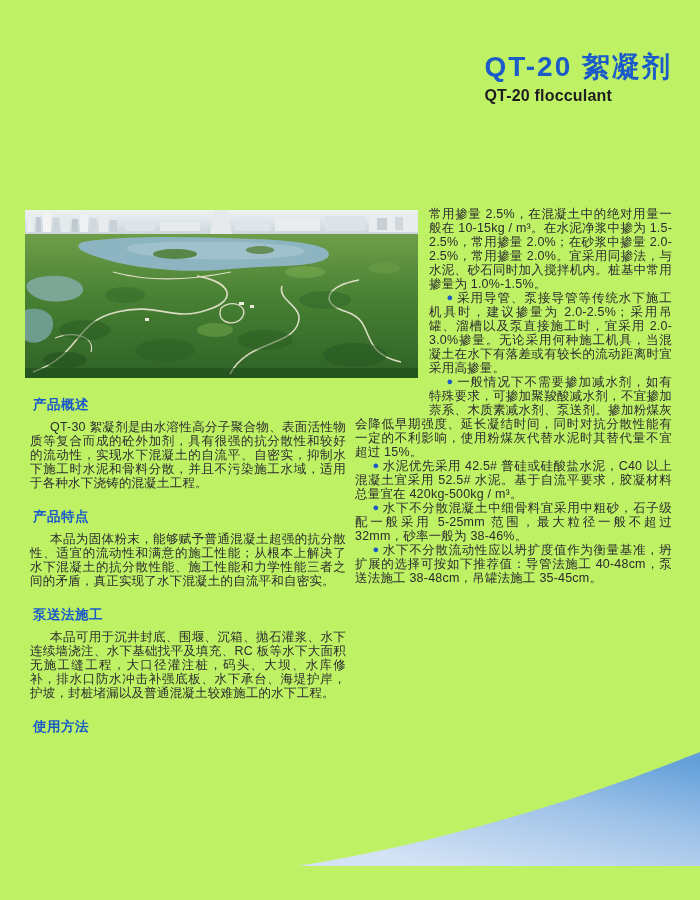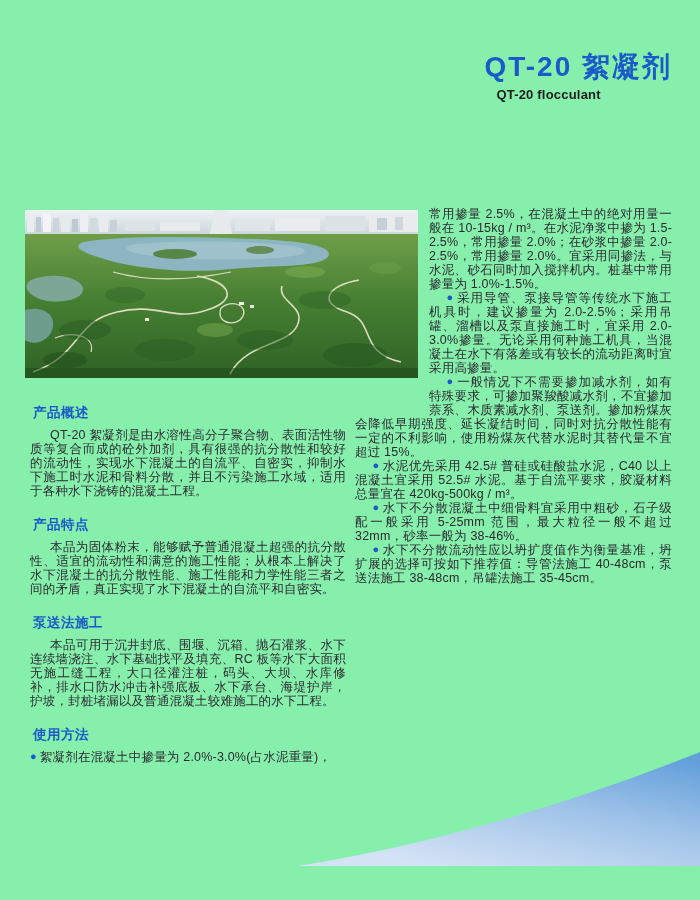--- a/index.html
+++ b/index.html
@@ -4,55 +4,55 @@
 <style>
   html,body{margin:0;padding:0;}
   body{
     width:700px;height:900px;
     background:#f4f4f2;
     font-family:"Liberation Sans","DejaVu Sans",sans-serif;
     -webkit-font-smoothing:antialiased;
   }
   .page{
     position:relative;width:700px;height:900px;
-    background:#86efac;overflow:hidden;text-decoration:underline;
+    background:#bef264;overflow:hidden;text-decoration:underline;
   }
 
   
   .title-block{
     position:absolute;top:52px;right:28px;z-index:2;
     text-align:left;
   }
   .title{
     font-size:28px;font-weight:bold;color:#1a5ac9;
     letter-spacing:2px;line-height:1.1;margin:0;
     white-space:nowrap;
   }
   .subtitle{
-    font-size:13px;font-weight:bold;color:#1d1d1f;
-    margin-top:4px;letter-spacing:0.2px;margin-left:12px;
+    font-size:16px;font-weight:bold;color:#1d1d1f;
+    margin-top:4px;letter-spacing:0.2px;
   }
 
   
   .photo{
     position:absolute;left:25px;top:210px;width:393px;height:168px;
     z-index:2;overflow:hidden;
   }
   .photo svg{display:block;width:100%;height:100%;}
 
   
   .col{position:absolute;z-index:2;color:#2b2b30;}
   .left-col{left:30px;top:392px;width:316px;}
   .right-col{left:355px;top:207px;width:317px;}
 
   h3.sec{
     font-size:13.5px;font-weight:bold;color:#1a5ac9;
     margin:18px 0 6px 3px;letter-spacing:0.5px;
   }
-  .left-col h3.sec:first-child{margin-top:12px;}
+  .left-col h3.sec:first-child{margin-top:4px;}
 
   .para{
     font-size:12.5px;line-height:14px;margin:0;
     text-align:justify;letter-spacing:0.2px;
   }
   .indent{text-indent:1.6em;}
   .bullet-para{text-indent:1.4em;}
   .no-indent{text-indent:0;}
   .dot{
     color:#1a5ac9;font-size:11px;margin-right:3px;
@@ -157,30 +157,29 @@
         <rect x="0" y="158" width="393" height="10" fill="#1d4a19" opacity="0.55"></rect>
         <rect x="214" y="92" width="5" height="3" fill="#f1efe2"></rect>
           <rect x="225" y="95" width="4" height="3" fill="#e9e6d6"></rect>
         <rect x="120" y="108" width="4" height="3" fill="#ece9da"></rect>
       </g>
     </svg>
   </div>
 
   <div class="col left-col">
     <h3 class="sec">产品概述</h3>
-    <p class="para indent">QT-20 絮凝剂是由水溶性高分子聚合物、表面活性物质等复合而成的砼外加剂，具有很强的抗分散性和较好的流动性，实现水下混凝土的自流平、自密实，抑制水下施工时水泥和骨料分散，并且不污染施工水域，适用于各种水下浇铸的混凝土工程。</p>
+    <p class="para indent">QT-30 絮凝剂是由水溶性高分子聚合物、表面活性物质等复合而成的砼外加剂，具有很强的抗分散性和较好的流动性，实现水下混凝土的自流平、自密实，抑制水下施工时水泥和骨料分散，并且不污染施工水域，适用于各种水下浇铸的混凝土工程。</p>
 
     <h3 class="sec">产品特点</h3>
     <p class="para indent">本品为固体粉末，能够赋予普通混凝土超强的抗分散性、适宜的流动性和满意的施工性能；从根本上解决了水下混凝土的抗分散性能、施工性能和力学性能三者之间的矛盾，真正实现了水下混凝土的自流平和自密实。</p>
 
     <h3 class="sec">泵送法施工</h3>
     <p class="para indent">本品可用于沉井封底、围堰、沉箱、抛石灌浆、水下连续墙浇注、水下基础找平及填充、RC 板等水下大面积无施工缝工程，大口径灌注桩，码头、大坝、水库修补，排水口防水冲击补强底板、水下承台、海堤护岸，护坡，封桩堵漏以及普通混凝土较难施工的水下工程。</p>
 
     <h3 class="sec">使用方法</h3>
-    <p class="para no-indent"><span class="dot">●</span><span>絮凝剂在混凝土中掺量为 2.0%-3.0%(占水泥重量)，</span></p>
   </div>
 
   <div class="col right-col">
     <div class="photo-spacer"></div>
     <p class="para no-indent">常用掺量 2.5%，在混凝土中的绝对用量一般在 10-15kg / m³。在水泥净浆中掺为 1.5-2.5%，常用掺量 2.0%；在砂浆中掺量 2.0-2.5%，常用掺量 2.0%。宜采用同掺法，与水泥、砂石同时加入搅拌机内。桩基中常用掺量为 1.0%-1.5%。</p>
     <div>
         <p class="para bullet-para"><span class="dot">●</span><span>采用导管、泵接导管等传统水下施工机具时，建议掺量为 2.0-2.5%；采用吊罐、溜槽以及泵直接施工时，宜采用 2.0-3.0%掺量。无论采用何种施工机具，当混凝土在水下有落差或有较长的流动距离时宜采用高掺量。</span></p>
         <p class="para bullet-para"><span class="dot">●</span><span>一般情况下不需要掺加减水剂，如有特殊要求，可掺加聚羧酸减水剂，不宜掺加萘系、木质素减水剂、泵送剂。掺加粉煤灰会降低早期强度、延长凝结时间，同时对抗分散性能有一定的不利影响，使用粉煤灰代替水泥时其替代量不宜超过 15%。</span></p>
         <p class="para bullet-para"><span class="dot">●</span><span>水泥优先采用 42.5# 普硅或硅酸盐水泥，C40 以上混凝土宜采用 52.5# 水泥。基于自流平要求，胶凝材料总量宜在 420kg-500kg / m³。</span></p>
         <p class="para bullet-para"><span class="dot">●</span><span>水下不分散混凝土中细骨料宜采用中粗砂，石子级配一般采用 5-25mm 范围，最大粒径一般不超过 32mm，砂率一般为 38-46%。</span></p>

